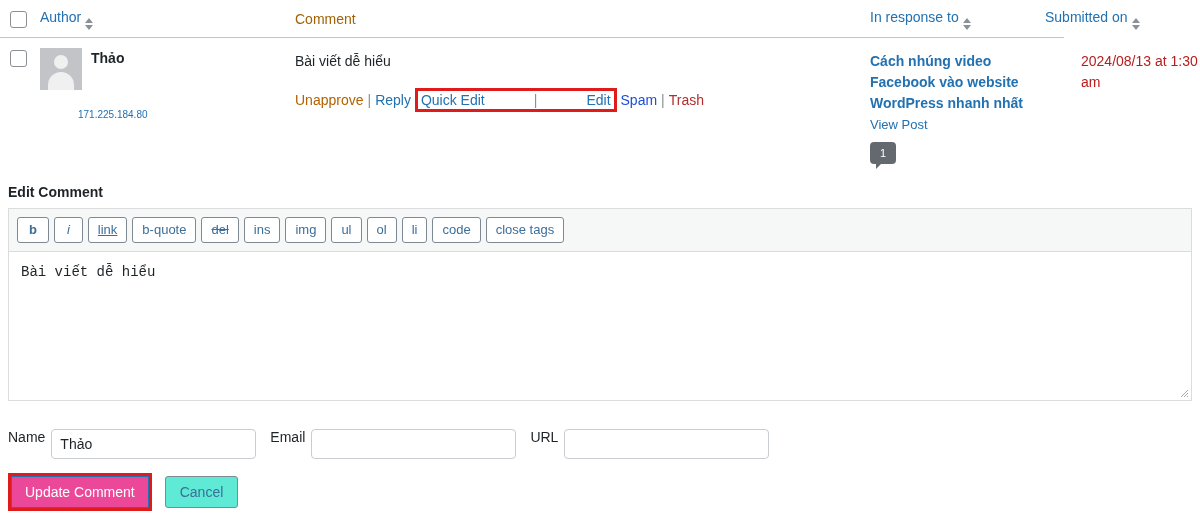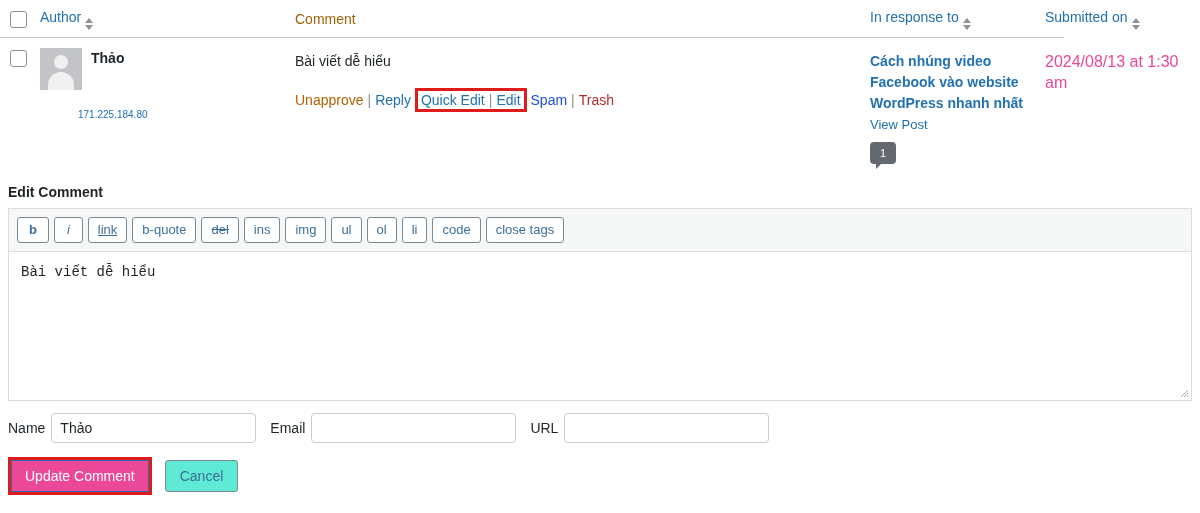--- a/index.html
+++ b/index.html
@@ -139,20 +139,21 @@
   .a-trash     { color: #b32d2e; }
   .sep { color: #8c8f94; margin: 0 4px; }
 
   .hl-box {
     display: inline-flex;
     align-items: center;
     border: 3px solid #e01b1b;
     padding: 0 3px;
     margin: 0 4px;
     line-height: 18px;
+    gap: 45px;
   }
 
   
   .resp-link {
     color: #2271b1;
     font-weight: bold;
     text-decoration: none;
     font-size: 14px;
     line-height: 21px;
     display: block;
@@ -180,24 +181,25 @@
   }
   .bubble:after {
     content: "";
     position: absolute;
     left: 6px; bottom: -5px;
     width: 0; height: 0;
     border-left: 6px solid #646970;
     border-bottom: 6px solid transparent;
   }
   .date-text {
-    color: #ec4899;
-    font-size: 16px;
+    color: #b91c1c;
+    font-size: 14px;
     line-height: 21px;
     padding-top: 3px;
+    margin-left: 36px;
   }
 
   
   .edit-section { padding: 0 8px; }
   .edit-label {
     font-weight: bold;
     font-size: 14px;
     color: #1d2327;
     margin: 16px 0 8px 0;
   }
@@ -248,22 +250,21 @@
     position: absolute;
     right: 2px; bottom: 2px;
     width: 12px; height: 12px;
     pointer-events: none;
   }
   .editor-body { position: relative; }
 
   
   .fields-row {
     display: flex;
-    align-items: center;
-    margin-top: 12px;
+    margin-top: 28px;
     gap: 0;
   }
   .field-label {
     font-size: 14px;
     color: #1d2327;
     margin-right: 6px;
     white-space: nowrap;
   }
   .field-label.em { margin-left: 14px; }
   .text-input {

